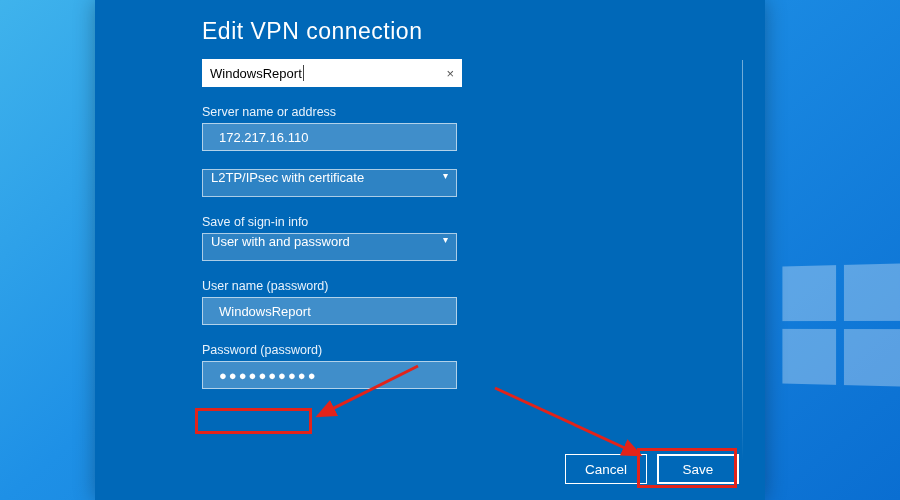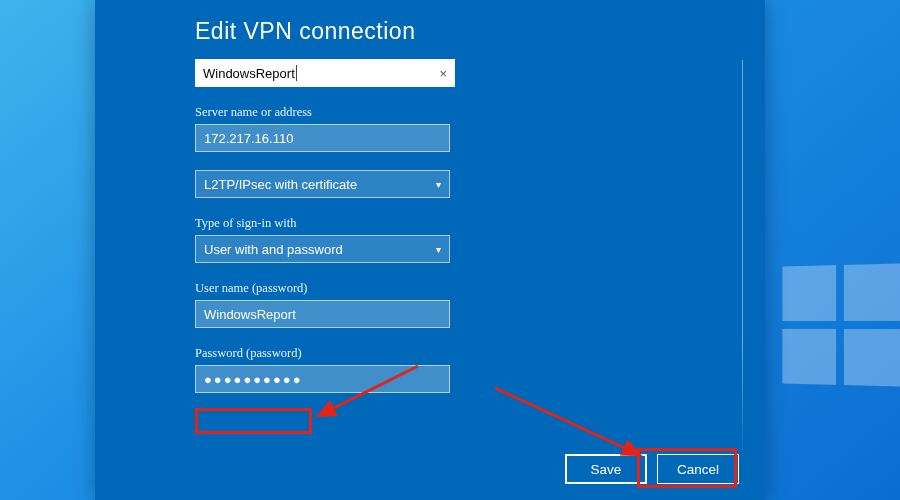--- a/index.html
+++ b/index.html
@@ -1,28 +1,28 @@
 <!DOCTYPE html>
 <html><head>
 <meta charset="utf-8">
 <style>
   html,body{margin:0;padding:0;width:900px;height:500px;overflow:hidden;font-family:"Segoe UI",Arial,sans-serif;}
   .desktop{position:relative;width:900px;height:500px;background:linear-gradient(140deg,#3fb3ec 0%,#1e90e6 40%,#0a6ed1 100%);}
   .winlogo{position:absolute;right:0;top:265px;width:120px;height:120px;display:grid;grid-template-columns:1fr 1fr;grid-template-rows:1fr 1fr;gap:8px;transform:perspective(400px) rotateY(-10deg);opacity:.9;}
   .winlogo div{background:rgba(255,255,255,0.35);}
   .panel{position:absolute;left:95px;top:0;width:670px;height:500px;background:#0068b8;color:#fff;box-shadow:0 0 20px rgba(0,0,0,.3);}
-  .content{position:absolute;left:100px;top:18px;width:470px;}
+  .content{position:absolute;left:107px;top:18px;width:470px;}
   h1{margin:0 0 14px 0;font-weight:400;font-size:23px;letter-spacing:.5px;}
-  .label{font-size:12.5px;color:#e8f2fb;margin-bottom:4px;font-family:Liberation Serif, serif;}
+  .label{font-size:12.5px;color:#e8f2fb;margin-bottom:4px;}
   .group{margin-bottom:18px;}
   .input-white{width:260px;height:28px;background:#fff;border:2px solid #fff;display:flex;align-items:center;padding:0 6px;font-size:13px;color:#000;box-sizing:border-box;}
   .input-white .cursor{display:inline-block;width:1px;height:16px;background:#444;margin-left:1px;}
   .input-white .clear{margin-left:auto;font-size:13px;color:#555;font-family:Arial;}
-  .input-dim{width:255px;height:28px;background:rgba(255,255,255,.25);border:1px solid rgba(255,255,255,.6);display:flex;align-items:center;padding:0 8px;font-size:13px;color:#fff;box-sizing:border-box;}
-  .select{width:255px;height:28px;background:rgba(255,255,255,.18);border:1px solid rgba(255,255,255,.6);display:flex;align-items:center;padding:0 8px;font-size:13px;color:#fff;box-sizing:border-box;}
+  .input-dim{width:255px;height:28px;background:rgba(255,255,255,.25);border:1px solid rgba(255,255,255,.6);display:flex;align-items:center;padding:0 16px;font-size:13px;color:#fff;box-sizing:border-box;}
+  .select{width:255px;height:28px;background:rgba(255,255,255,.18);border:1px solid rgba(255,255,255,.6);display:flex;align-items:flex-start;padding:0 8px;font-size:13px;color:#fff;box-sizing:border-box;}
   .chev{margin-left:auto;font-size:10px;}
   .dots{letter-spacing:2px;font-weight:bold;}
   .divider{position:absolute;right:22px;top:60px;width:1px;height:400px;background:linear-gradient(#bdd9ee 0%,#bdd9ee 70%,transparent 100%);opacity:.6;}
   .footer{position:absolute;bottom:16px;right:26px;display:flex;gap:10px;}
   .btn{min-width:82px;height:30px;border:1px solid #fff;display:flex;align-items:center;justify-content:center;font-size:13.5px;color:#fff;box-sizing:border-box;padding:0 16px;}
   .btn.primary{border:2px solid #fff;}
 
   
   .hl{position:absolute;border:3px solid #e2231a;box-sizing:border-box;pointer-events:none;}
   .hl-pw{left:195px;top:408px;width:117px;height:26px;}
@@ -62,21 +62,21 @@
       </div>
 
       <div class="group">
         <div class="select">
           <span>L2TP/IPsec with certificate</span>
           <span class="chev">▾</span>
         </div>
       </div>
 
       <div class="group">
-        <div class="label">Type of sign-in with</div>
+        <div class="label">Save of sign-in info</div>
         <div class="select">
           <span>User with and password</span>
           <span class="chev">▾</span>
         </div>
       </div>
 
       <div class="group">
         <div class="label">User name (password)</div>
         <div class="input-dim">
           <span>WindowsReport</span>
@@ -85,25 +85,25 @@
 
       <div class="group">
         <div class="label">Password (password)</div>
         <div class="input-dim">
           <span class="dots">●●●●●●●●●●</span>
         </div>
       </div>
     </div>
 
     <div class="footer">
+      <div class="btn">
+        <span>Cancel</span>
+      </div>
       <div class="btn primary">
         <span>Save</span>
-      </div>
-      <div class="btn">
-        <span>Cancel</span>
       </div>
     </div>
   </div>
 
   <div class="hl hl-pw"></div>
   <div class="hl hl-save"></div>
 
   <svg class="arrow" style="left:298px;top:358px;width:130px;height:70px;">
     <defs>
         <marker id="ah1" markerWidth="8" markerHeight="8" refX="6" refY="3" orient="auto">

